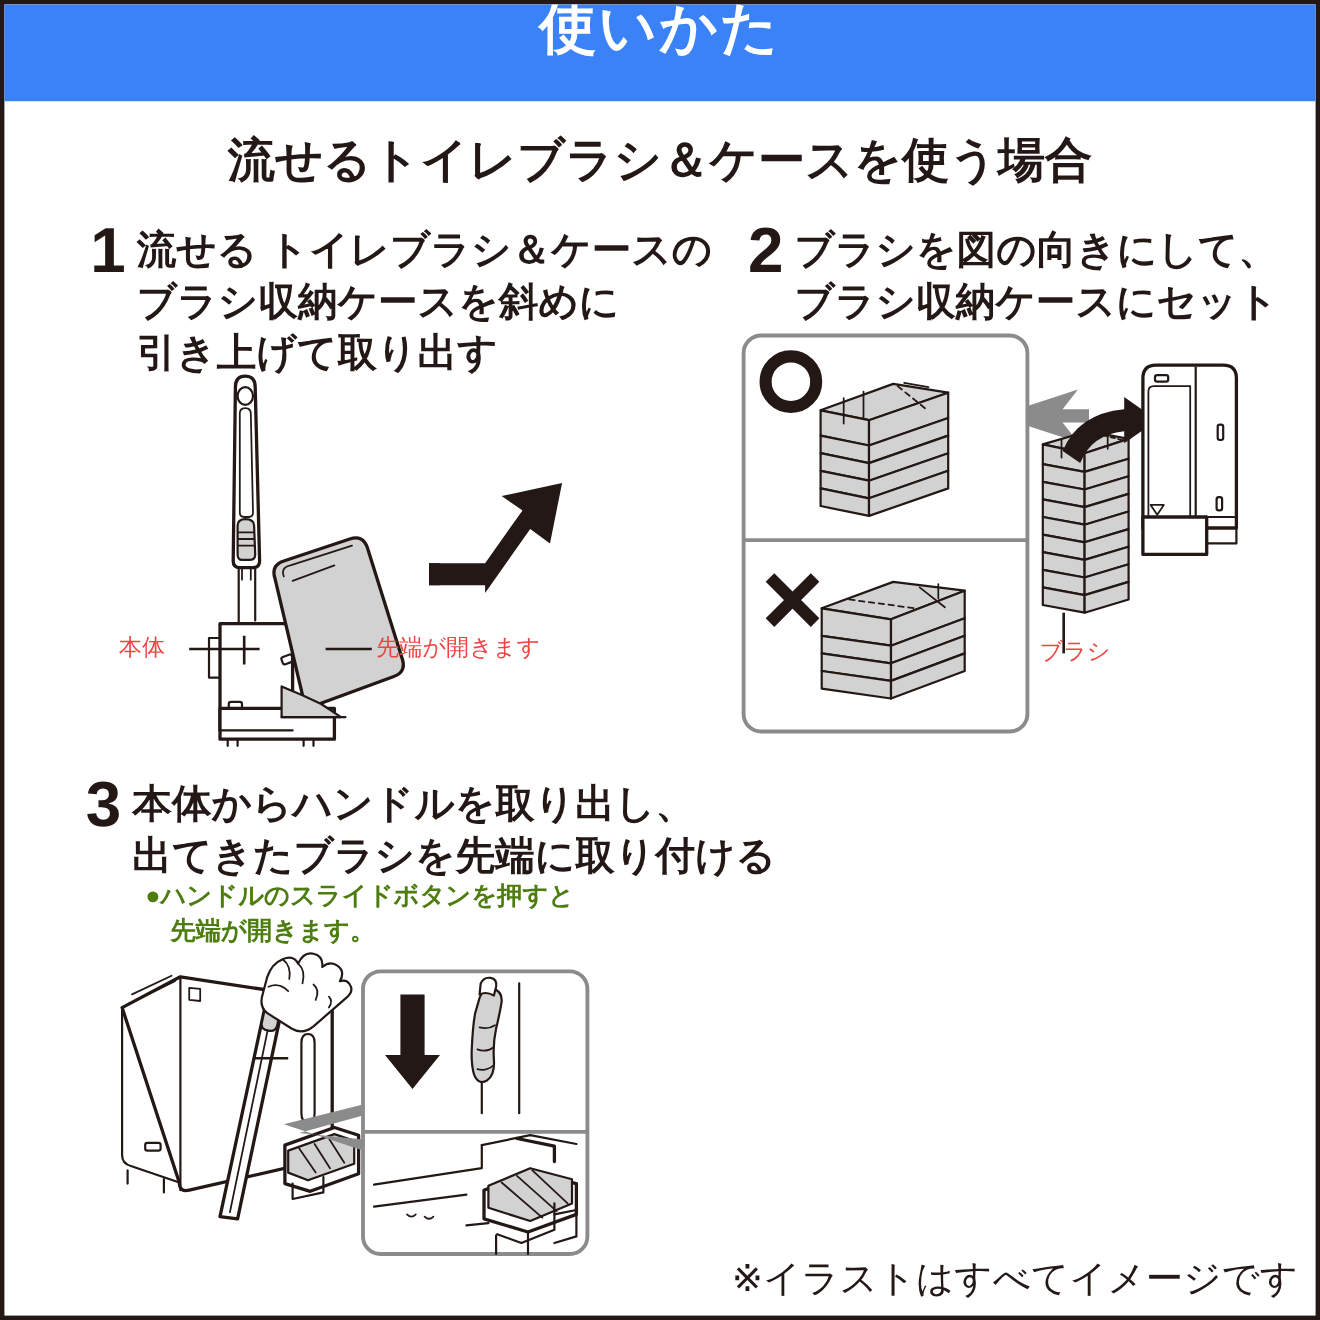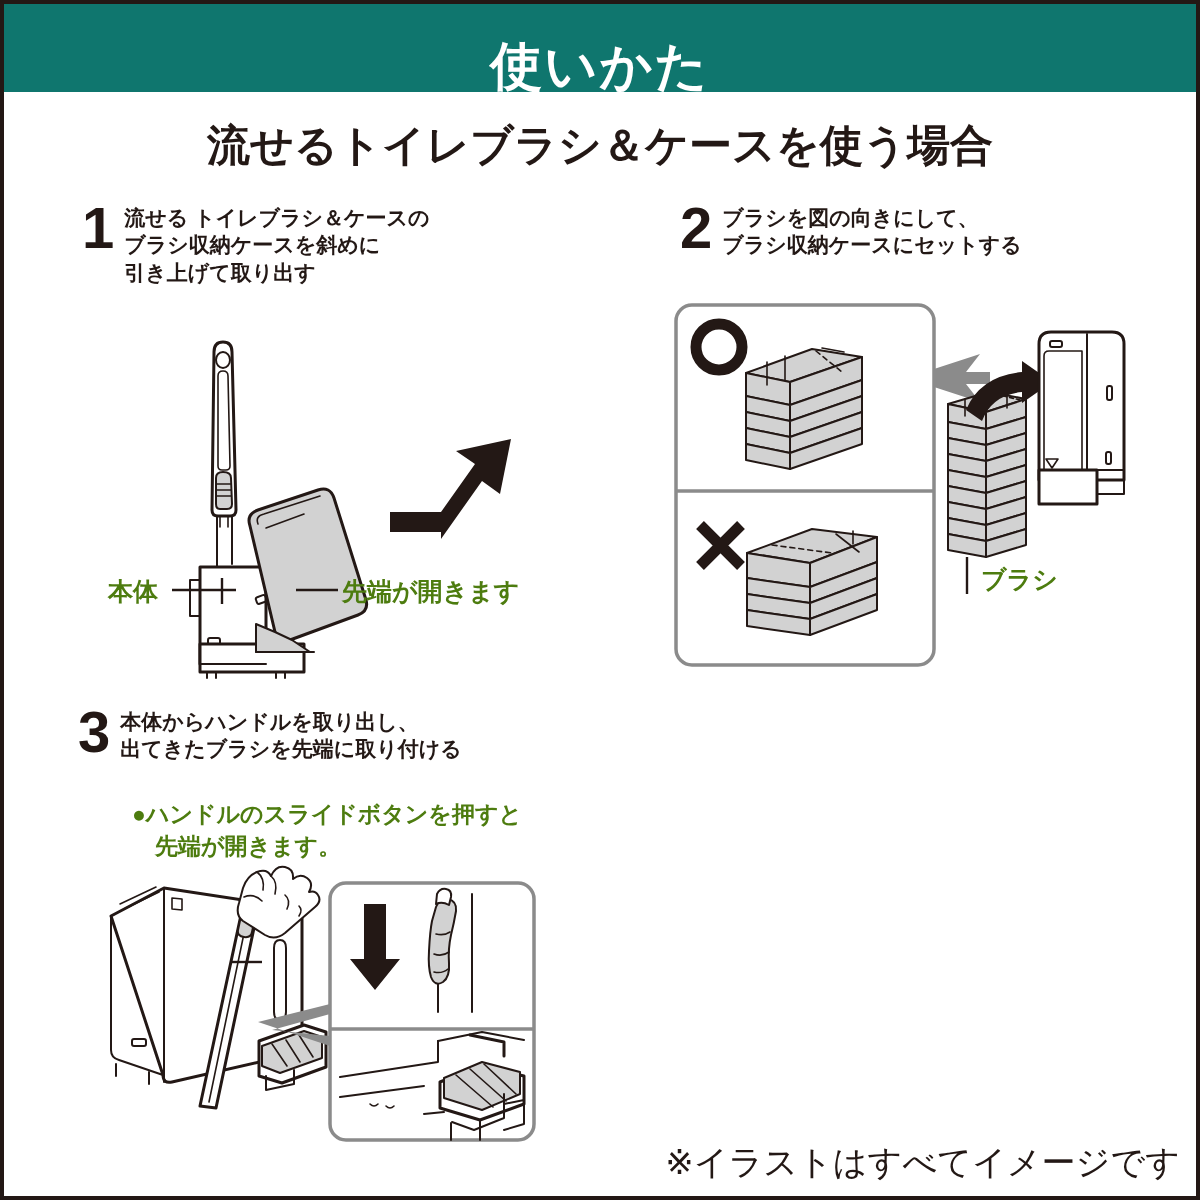--- a/index.html
+++ b/index.html
@@ -19,23 +19,23 @@
     border: 4px solid #231815;
     overflow: hidden;
   }
   
   .header-band {
     position: absolute;
     left: -4px;
     top: -4px;
     width: 1200px;
     height: 92px;
-    background: #0f766e;
+    background: #3b82f6;
     display: flex;
-    align-items: flex-end;
+    align-items: flex-start;
     justify-content: center;
   }
   .header-title {
     color: #ffffff;
     font-size: 52px;
     font-weight: bold;
     letter-spacing: 2px;
     line-height: 1;
   }
   .subtitle {
@@ -57,21 +57,21 @@
   }
   .step-num {
     font-size: 58px;
     font-weight: bold;
     color: #231815;
     line-height: 0.95;
     margin-right: 10px;
     font-family: "Liberation Sans", sans-serif;
   }
   .step-lines {
-    font-size: 21px;
+    font-size: 36px;
     font-weight: bold;
     color: #231815;
     line-height: 1.30;
     padding-top: 4px;
     white-space: pre-line;
   }
   #step1 { left: 78px; top: 196px; }
   #step2 { left: 676px; top: 196px; }
   #step3 { left: 74px; top: 700px; }
   .step-note {
@@ -80,29 +80,29 @@
     top: 795px;
     font-size: 23px;
     color: #4d7c0f;
     line-height: 1.38;
     white-space: pre-line;
     font-weight: bold;
   }
   
   .label {
     position: absolute;
-    font-size: 25px;
-    font-weight: bold;
-    color: #4d7c0f;
+    font-size: 21px;
+    font-weight: normal;
+    color: #ef4444;
     line-height: 1.22;
     white-space: pre-line;
   }
   #label-honntai  { left: 104px; top: 572px; }
   #label-case     { left: 338px; top: 572px; }
-  #label-brush    { left: 941px; top: 560px; margin-left: 36px; }
+  #label-brush    { left: 941px; top: 576px; }
   #label-slide    { left: 124px; top: 926px; }
   
   .footer-note {
     position: absolute;
     right: 16px;
     bottom: 10px;
     font-size: 34px;
     color: #231815;
     font-weight: normal;
   }

